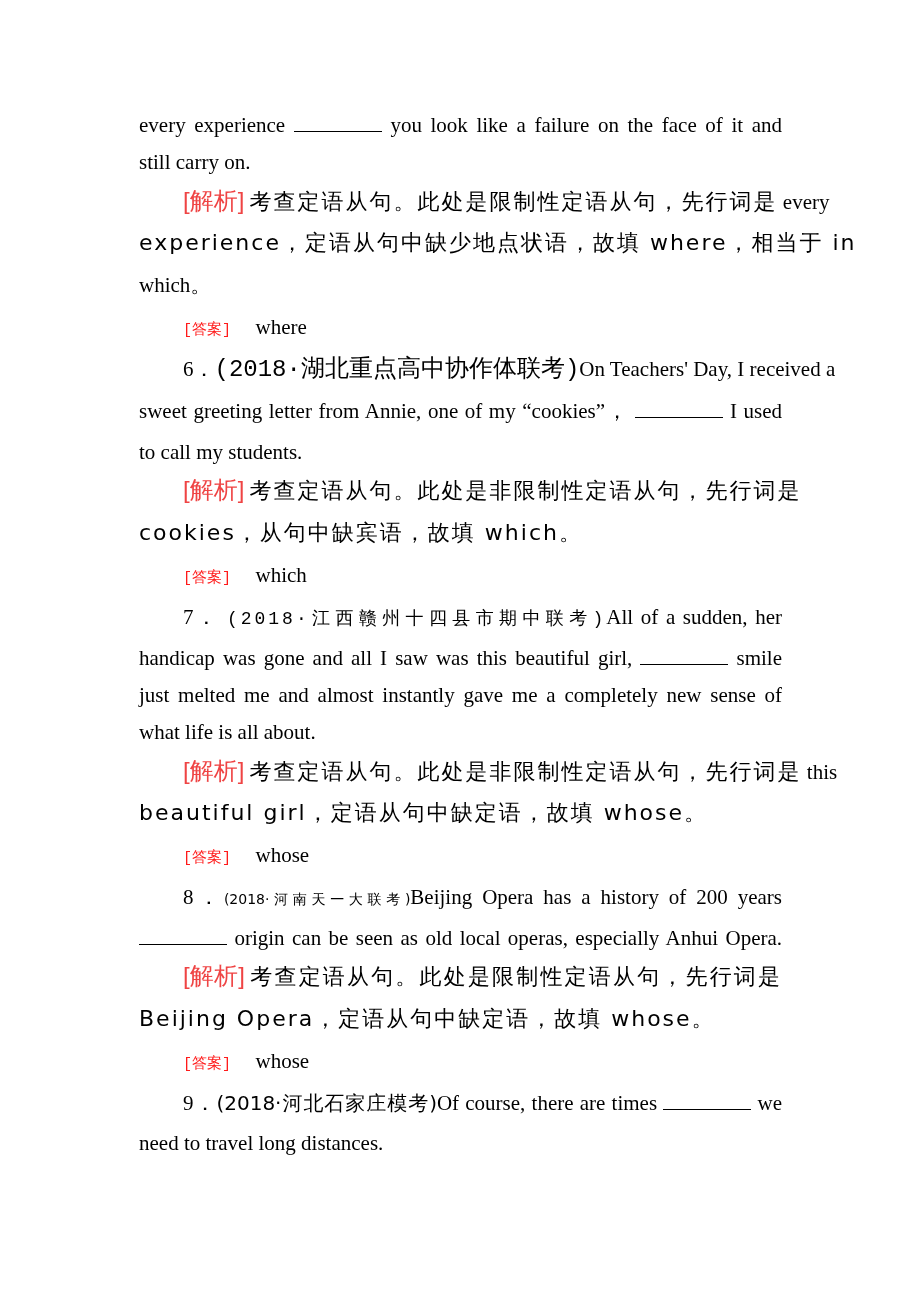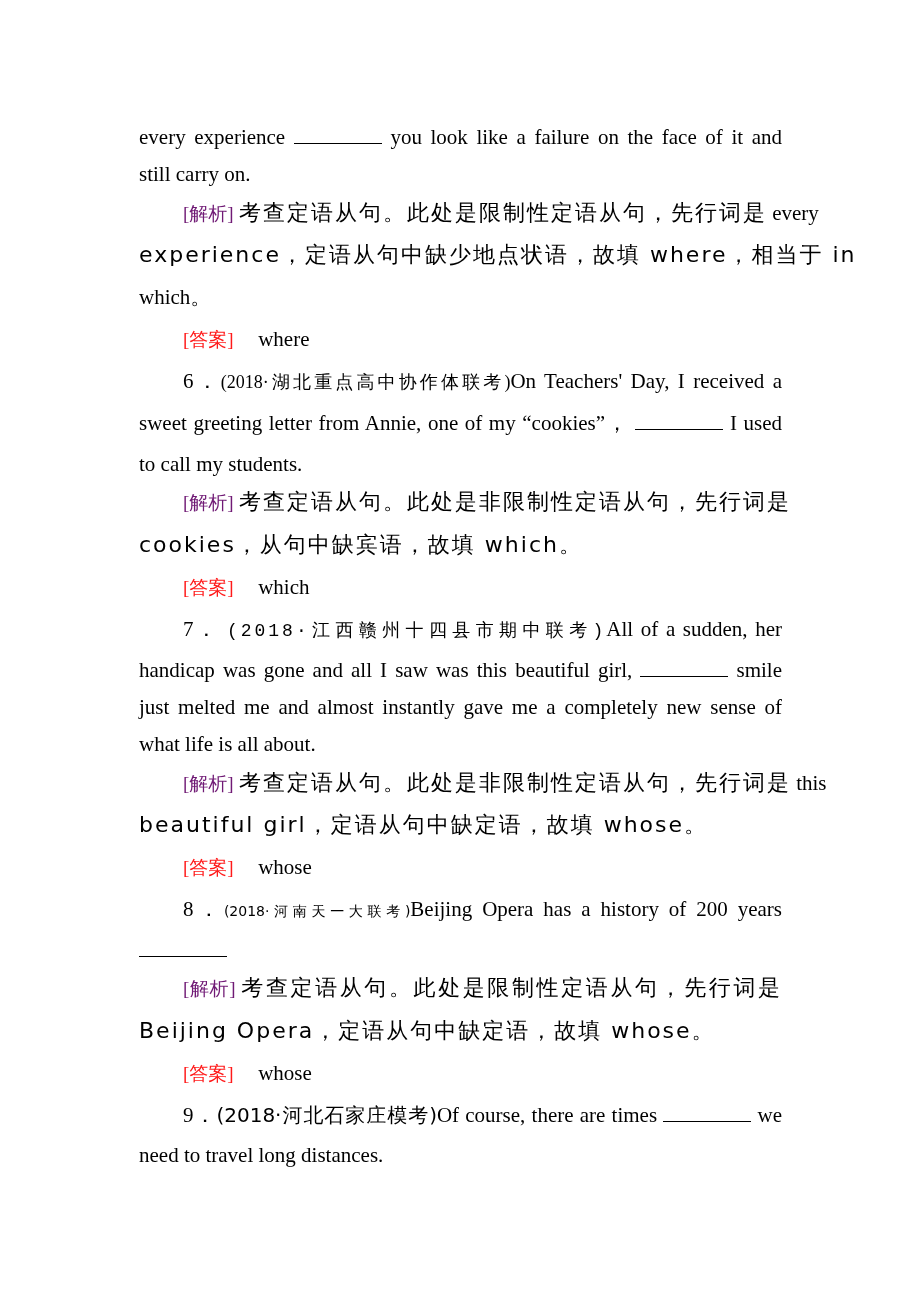--- a/index.html
+++ b/index.html
@@ -21,31 +21,30 @@
       top: 0;
       width: 643px;
     }
     .line {
       position: absolute;
       left: 0;
       white-space: nowrap;
       font-size: 21px;
       line-height: 24px;
       height: 24px;
-      margin-top: 12px;
     }
     .full {
       width: 643px;
       text-align: justify;
       text-align-last: justify;
     }
     .indent { left: 44px; }
     .indent.full { width: 599px; }
-    .lbl-analysis { color: #701a75; font-family: Liberation Serif, serif; font-size: 19px; }
-    .lbl-answer { color: #ff1a1a; font-family: Liberation Serif, serif; font-size: 19px; }
+    .lbl-analysis { color: #ef4444; font-family: Liberation Sans, sans-serif; font-size: 24px; }
+    .lbl-answer { color: #ff1a1a; font-family: Liberation Mono, monospace; font-size: 15px; }
     .cjk { font-family: "DejaVu Sans", "Liberation Sans", sans-serif; font-size: 22px; letter-spacing: 2px; }
     .blank {
       display: inline-block;
       width: 88px;
       border-bottom: 1px solid #000;
       height: 18px;
       vertical-align: baseline;
     }
   </style>
 </head>
@@ -71,21 +70,21 @@
   <div class="line" style="top:273px">
     <span>which。</span>
   </div>
   <div class="line indent" style="top:315px">
     <span class="lbl-answer">[答案]</span>
     <span style="display:inline-block;width:14px"></span>
     <span>where</span>
   </div>
 
   <div class="line indent full" style="top:357px">
-    <span>6．</span><span style="font-family:Liberation Serif, serif;font-size:18px">(2018·湖北重点高中协作体联考)</span><span>On Teachers' Day, I received a</span>
+    <span>6．</span><span style="font-family:Liberation Mono, monospace;font-size:24px">(2018·湖北重点高中协作体联考)</span><span>On Teachers' Day, I received a</span>
   </div>
   <div class="line full" style="top:399px">
     <span>sweet greeting letter from Annie, one of my “cookies”，</span>
     <span class="blank"></span>
     <span>I used</span>
   </div>
   <div class="line" style="top:440px">to call my students.</div>
 
   <div class="line indent full" style="top:478px">
     <span class="lbl-analysis">[解析]</span>
@@ -124,20 +123,21 @@
     <span class="lbl-answer">[答案]</span>
     <span style="display:inline-block;width:14px"></span>
     <span>whose</span>
   </div>
 
   <div class="line indent full" style="top:885px">
     <span>8．</span><span style="font-family:'DejaVu Sans',sans-serif;font-size:14px">(2018·河南天一大联考)</span><span>Beijing Opera has a history of 200 years</span>
   </div>
   <div class="line full" style="top:926px">
     <span class="blank"></span>
+    <span>origin can be seen as old local operas, especially Anhui Opera.</span>
   </div>
 
   <div class="line indent full" style="top:964px">
     <span class="lbl-analysis">[解析]</span>
     <span class="cjk">考查定语从句。此处是限制性定语从句，先行词是</span>
   </div>
   <div class="line" style="top:1007px">
     <span class="cjk">Beijing Opera，定语从句中缺定语，故填 whose。</span>
   </div>
   <div class="line indent" style="top:1049px">

